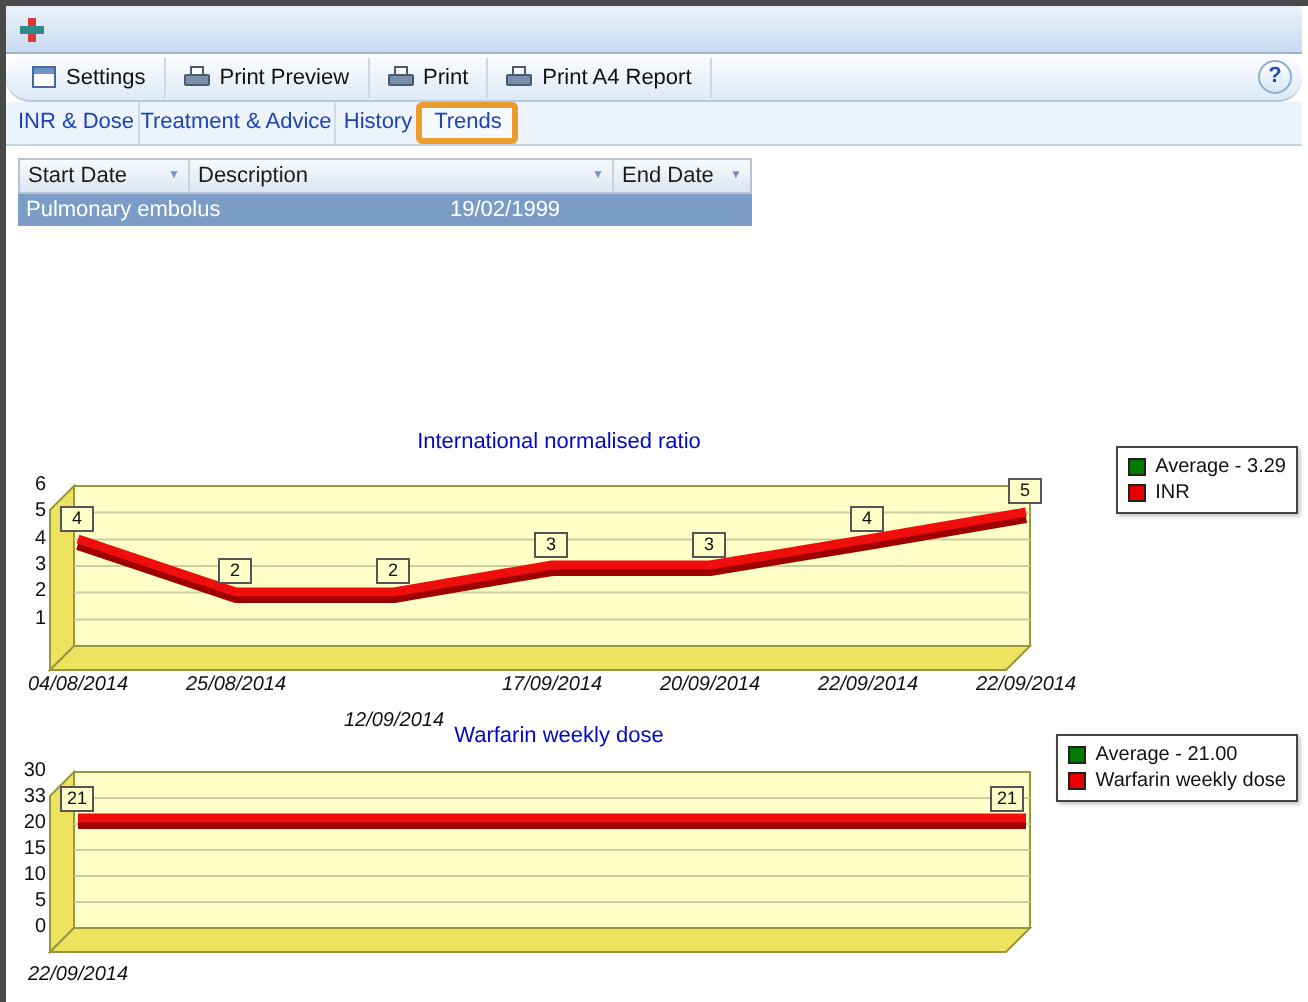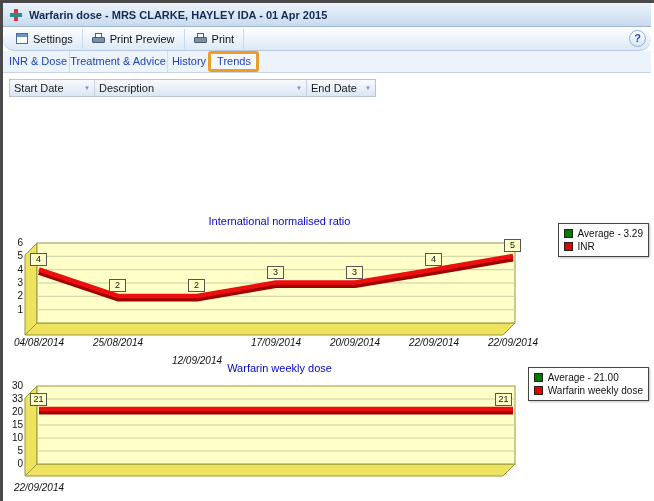--- a/index.html
+++ b/index.html
@@ -67,35 +67,38 @@
 </head>
 <body>
 
 <div class="frame">
 
   <div class="titlebar">
     <span class="app-icon">
         <span class="ai-v"></span>
         <span class="ai-h"></span>
       </span>
-    <span class="title-text">Warfarin dose - MRS CLARKE, HAYLEY IDA - 01 Apr 2015</span>
   </div>
 
   <div class="toolbar">
     <div class="tb-btn">
       <span class="settings-icon"></span>
       <span>Settings</span>
     </div>
     <div class="tb-btn">
       <span class="printer-icon"></span>
       <span>Print Preview</span>
     </div>
     <div class="tb-btn">
       <span class="printer-icon"></span>
       <span>Print</span>
+    </div>
+    <div class="tb-btn">
+      <span class="printer-icon"></span>
+      <span>Print A4 Report</span>
     </div>
     <div class="help-btn">?</div>
   </div>
 
   <div class="tabbar">
     <div class="tab" id="tab-treat">Treatment &amp; Advice</div>
     <div class="tab" id="tab-inr">INR &amp; Dose</div>
     <div class="tab" id="tab-history">History</div>
     <div class="tab" id="tab-trends">Trends</div>
     <div class="trends-highlight"></div>
@@ -108,20 +111,25 @@
         <span class="sort-icon">▼</span>
       </div>
       <div class="gh-cell gh-desc">
         <span>Description</span>
         <span class="sort-icon">▼</span>
       </div>
       <div class="gh-cell gh-end">
         <span>End Date</span>
         <span class="sort-icon">▼</span>
       </div>
+    </div>
+    <div class="grid-row selected">
+      <div class="gr-cell gr-desc">Pulmonary embolus</div>
+      <div class="gr-cell gr-start">19/02/1999</div>
+      <div class="gr-cell gr-end"></div>
     </div>
   </div>
 
   <div class="chart" id="chart1">
     <div class="chart-title">International normalised ratio</div>
     <div class="legend">
       <div class="legend-row">
         <span class="swatch swatch-green"></span>
         <span>Average - 3.29</span>
       </div>

